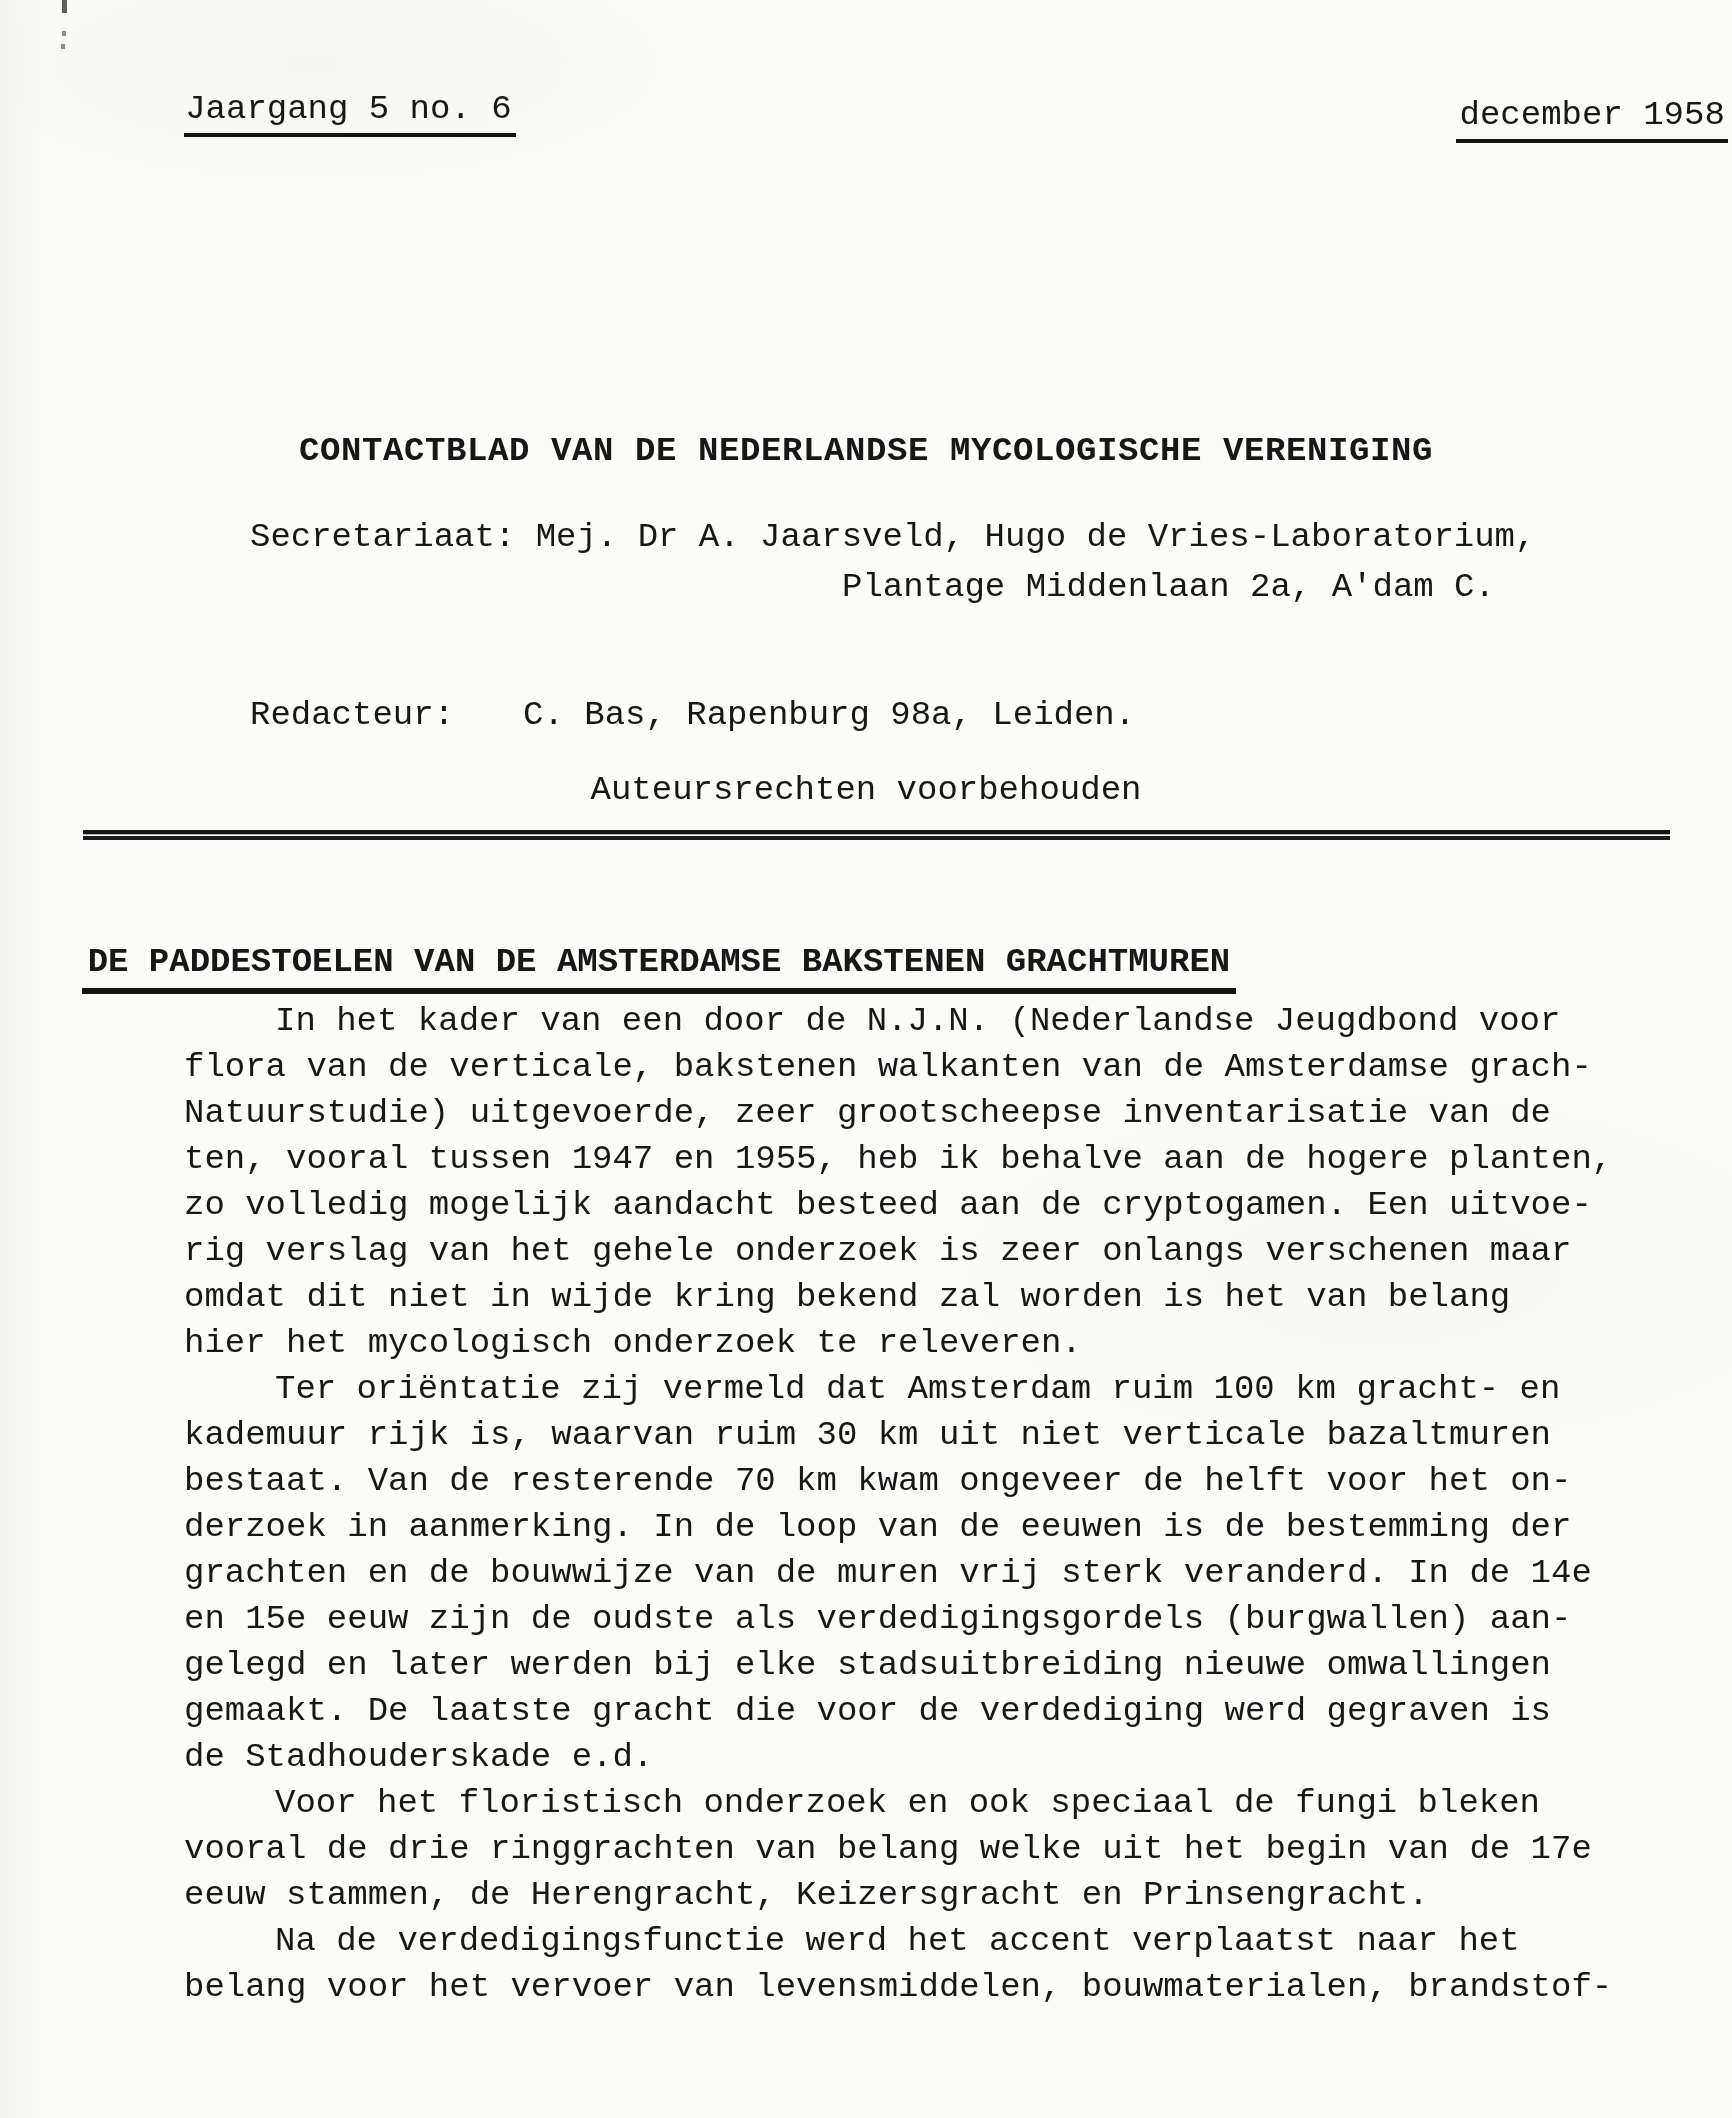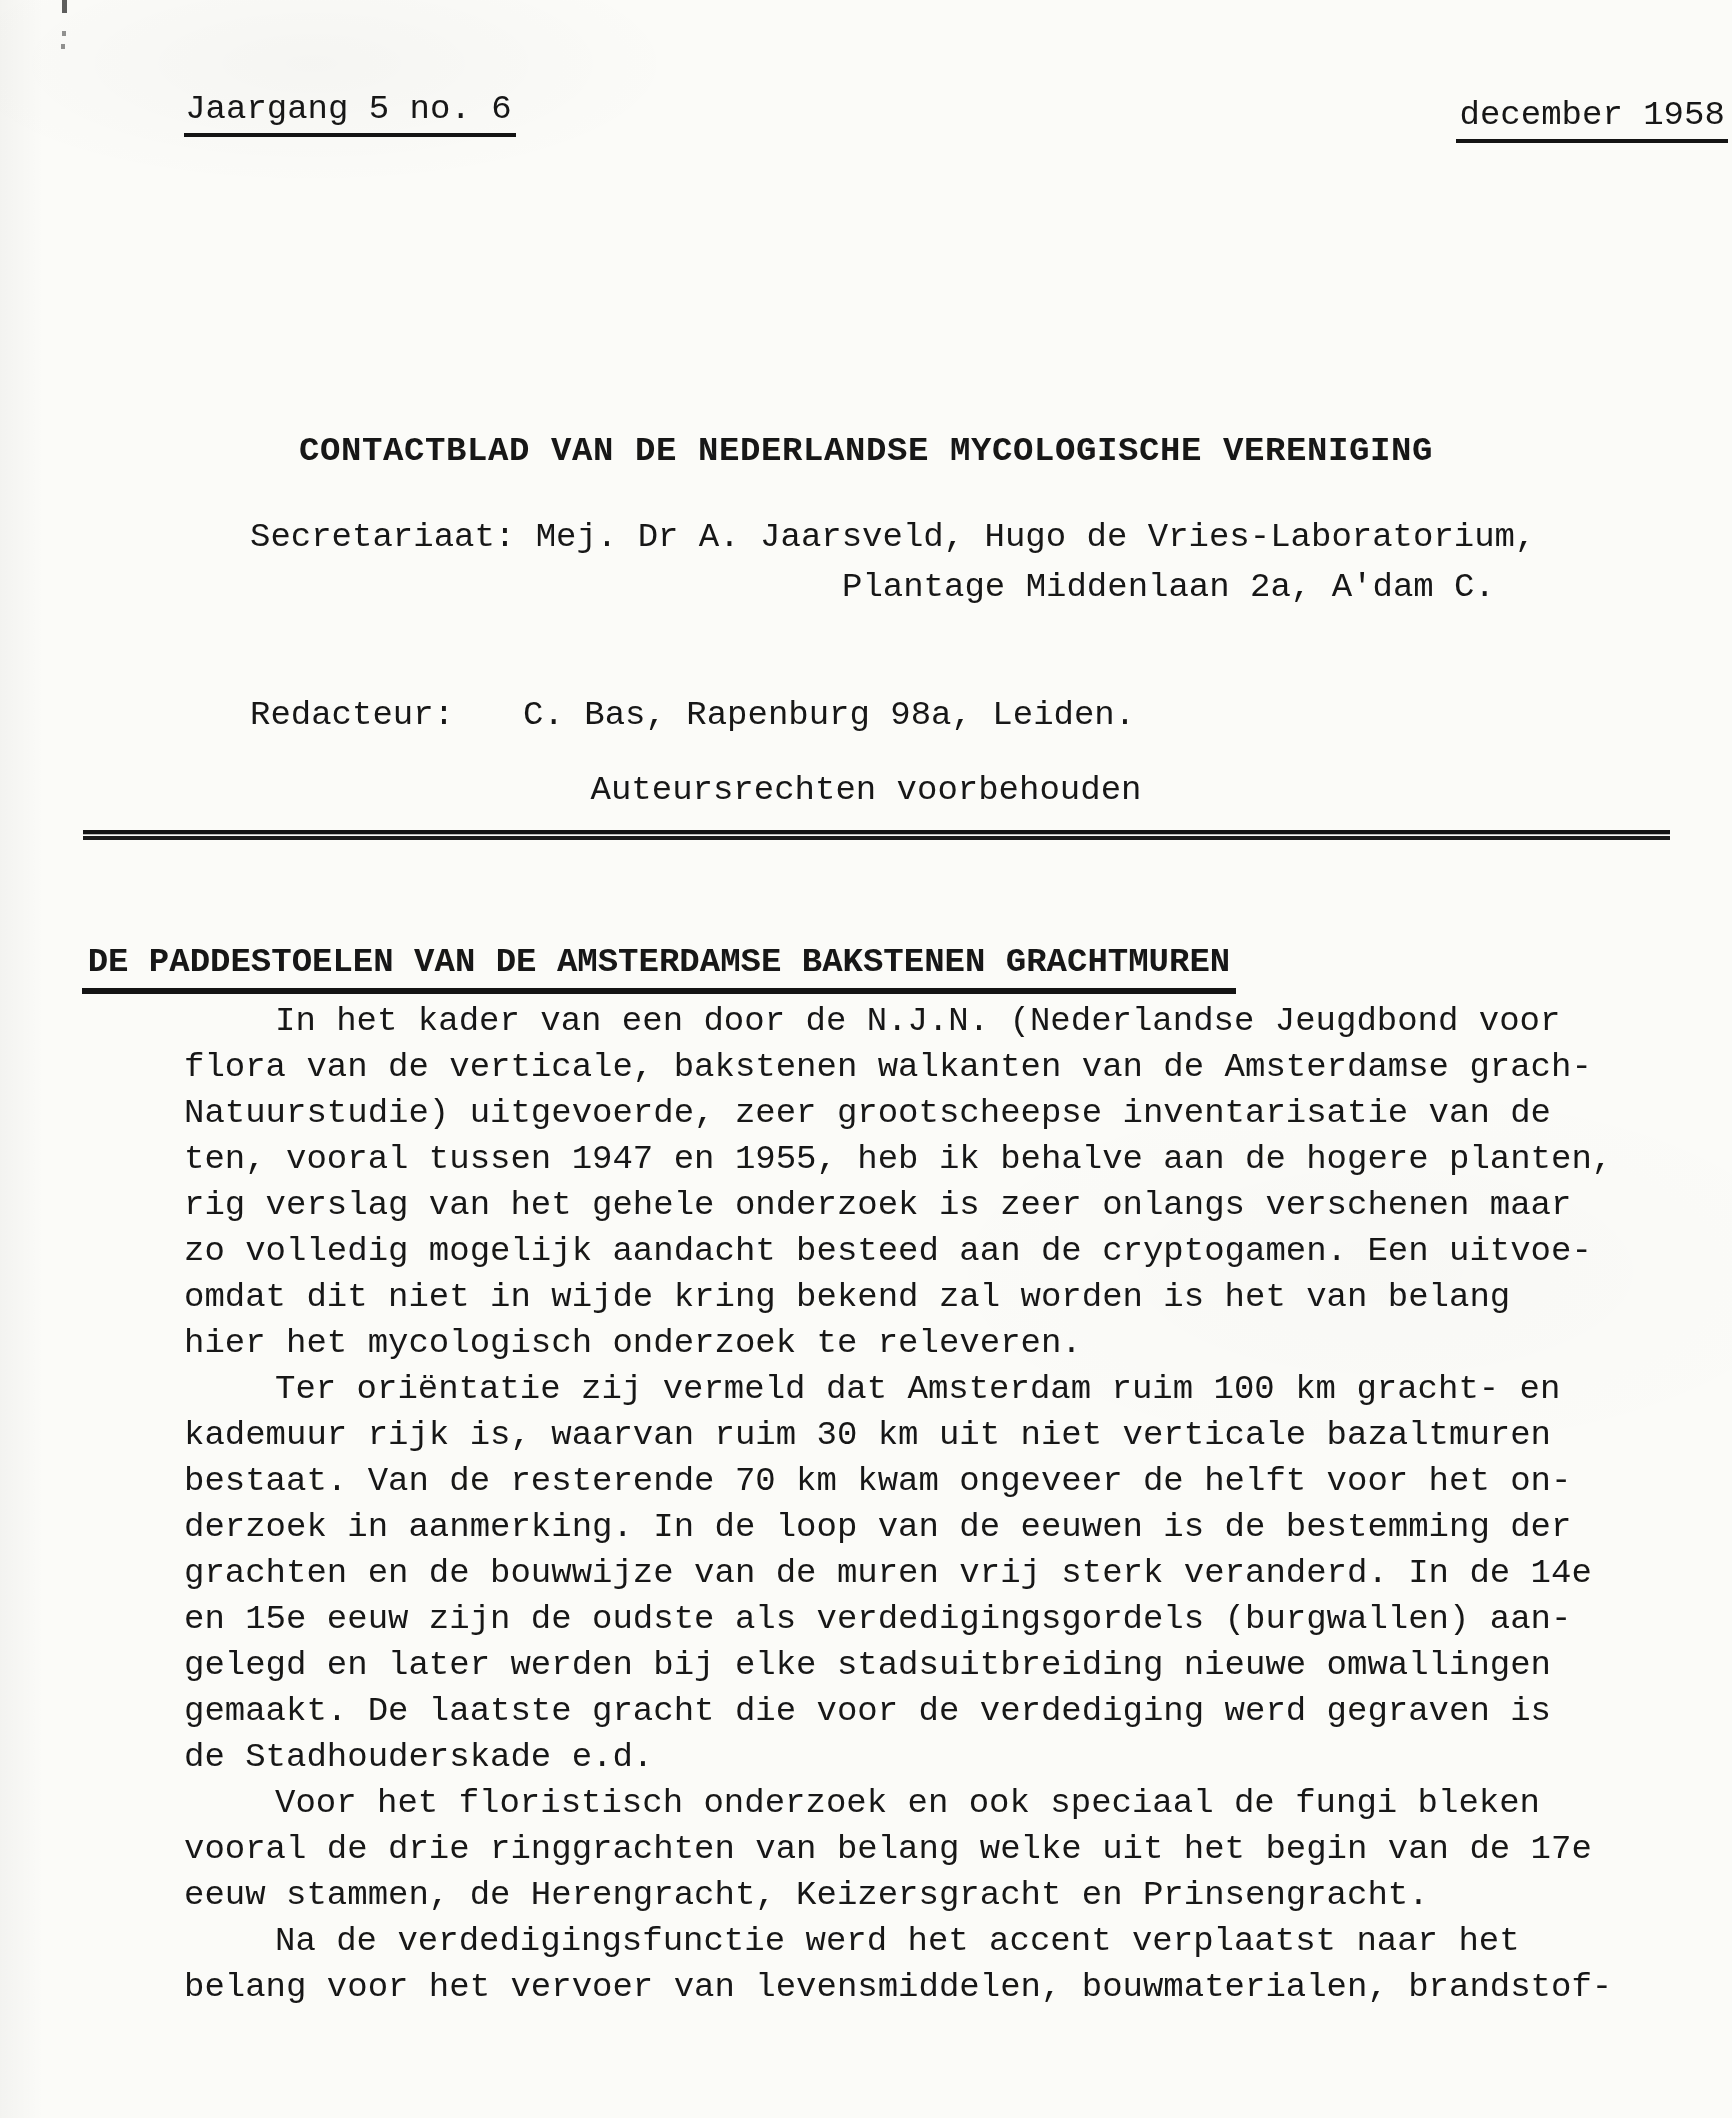--- a/index.html
+++ b/index.html
@@ -182,22 +182,22 @@
   <div class="article-title">
     <span class="title-inner">DE PADDESTOELEN VAN DE AMSTERDAMSE BAKSTENEN GRACHTMUREN</span>
   </div>
 
   <div class="body-text">
     <div>
       <div class="line first">In het kader van een door de N.J.N. (Nederlandse Jeugdbond voor</div>
       <div class="line">flora van de verticale, bakstenen walkanten van de Amsterdamse grach-</div>
       <div class="line">Natuurstudie) uitgevoerde, zeer grootscheepse inventarisatie van de</div>
       <div class="line">ten, vooral tussen 1947 en 1955, heb ik behalve aan de hogere planten,</div>
+      <div class="line">zo volledig mogelijk aandacht besteed aan de cryptogamen. Een uitvoe-</div>
       <div class="line">rig verslag van het gehele onderzoek is zeer onlangs verschenen maar</div>
-      <div class="line">zo volledig mogelijk aandacht besteed aan de cryptogamen. Een uitvoe-</div>
       <div class="line">omdat dit niet in wijde kring bekend zal worden is het van belang</div>
       <div class="line">hier het mycologisch onderzoek te releveren.</div>
     </div>
     <div>
       <div class="line first">Ter oriëntatie zij vermeld dat Amsterdam ruim 100 km gracht- en</div>
       <div class="line">kademuur rijk is, waarvan ruim 30 km uit niet verticale bazaltmuren</div>
       <div class="line">bestaat. Van de resterende 70 km kwam ongeveer de helft voor het on-</div>
       <div class="line">derzoek in aanmerking. In de loop van de eeuwen is de bestemming der</div>
       <div class="line">grachten en de bouwwijze van de muren vrij sterk veranderd. In de 14e</div>
       <div class="line">en 15e eeuw zijn de oudste als verdedigingsgordels (burgwallen) aan-</div>

